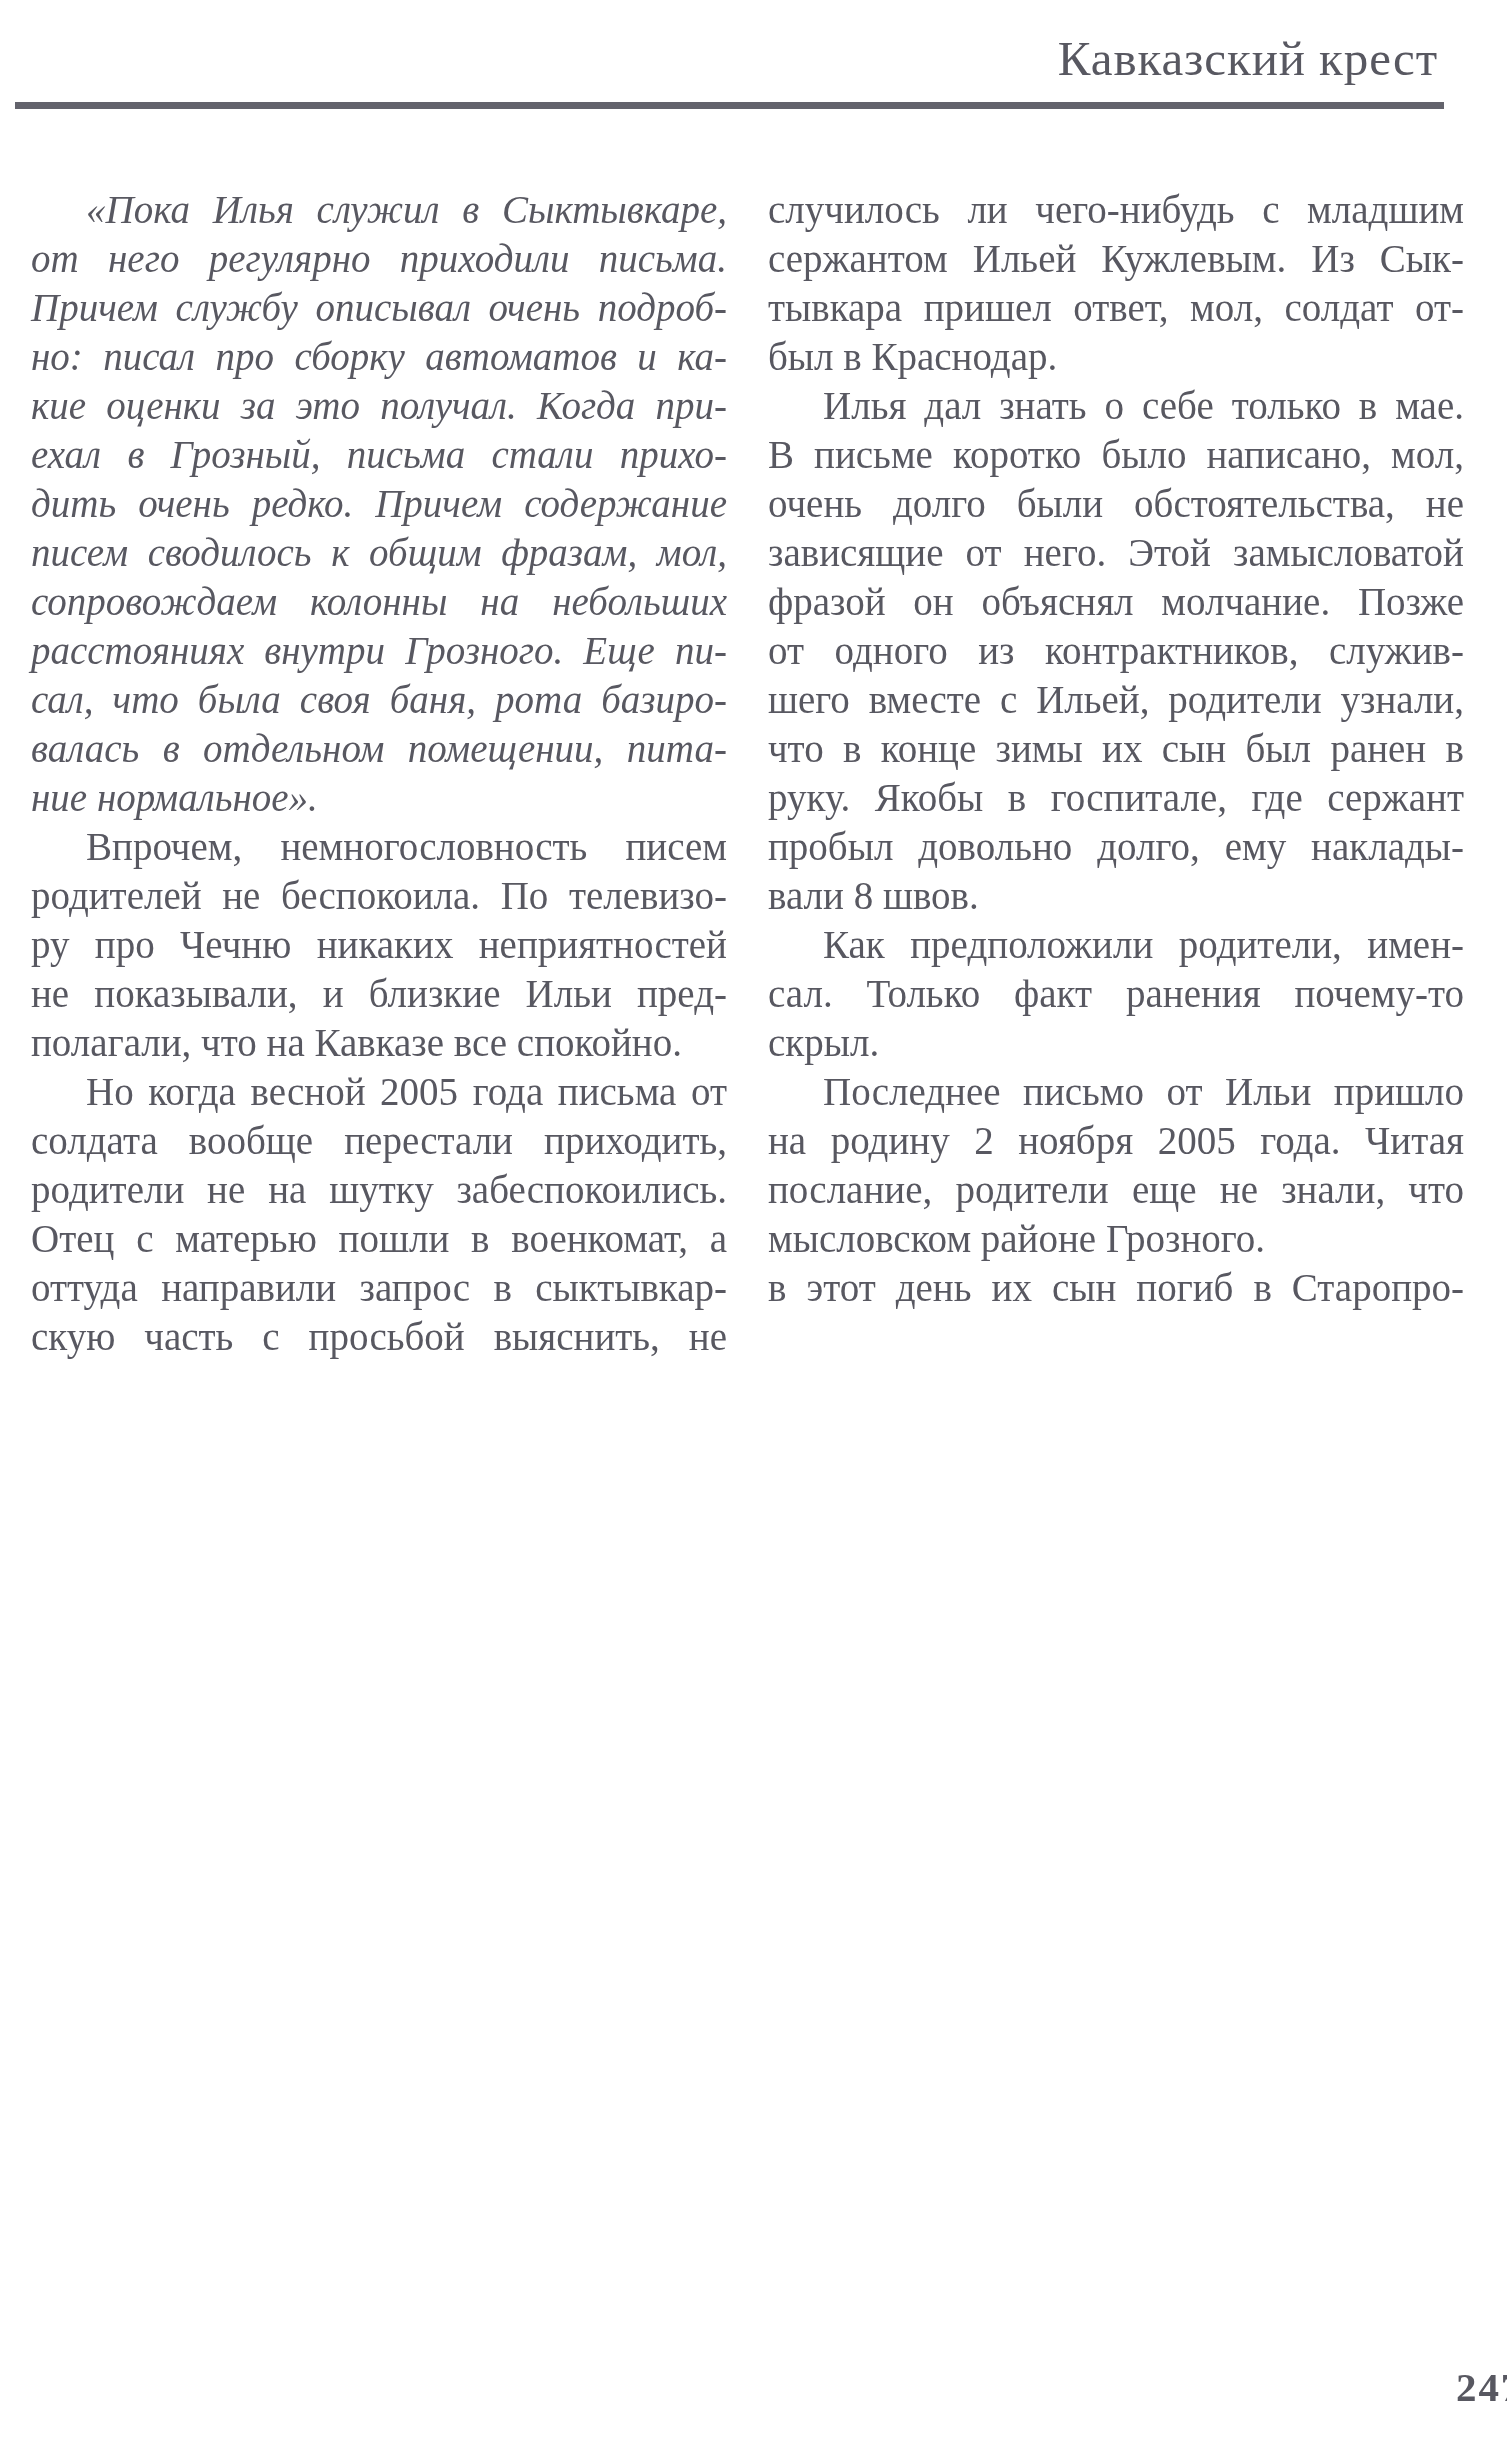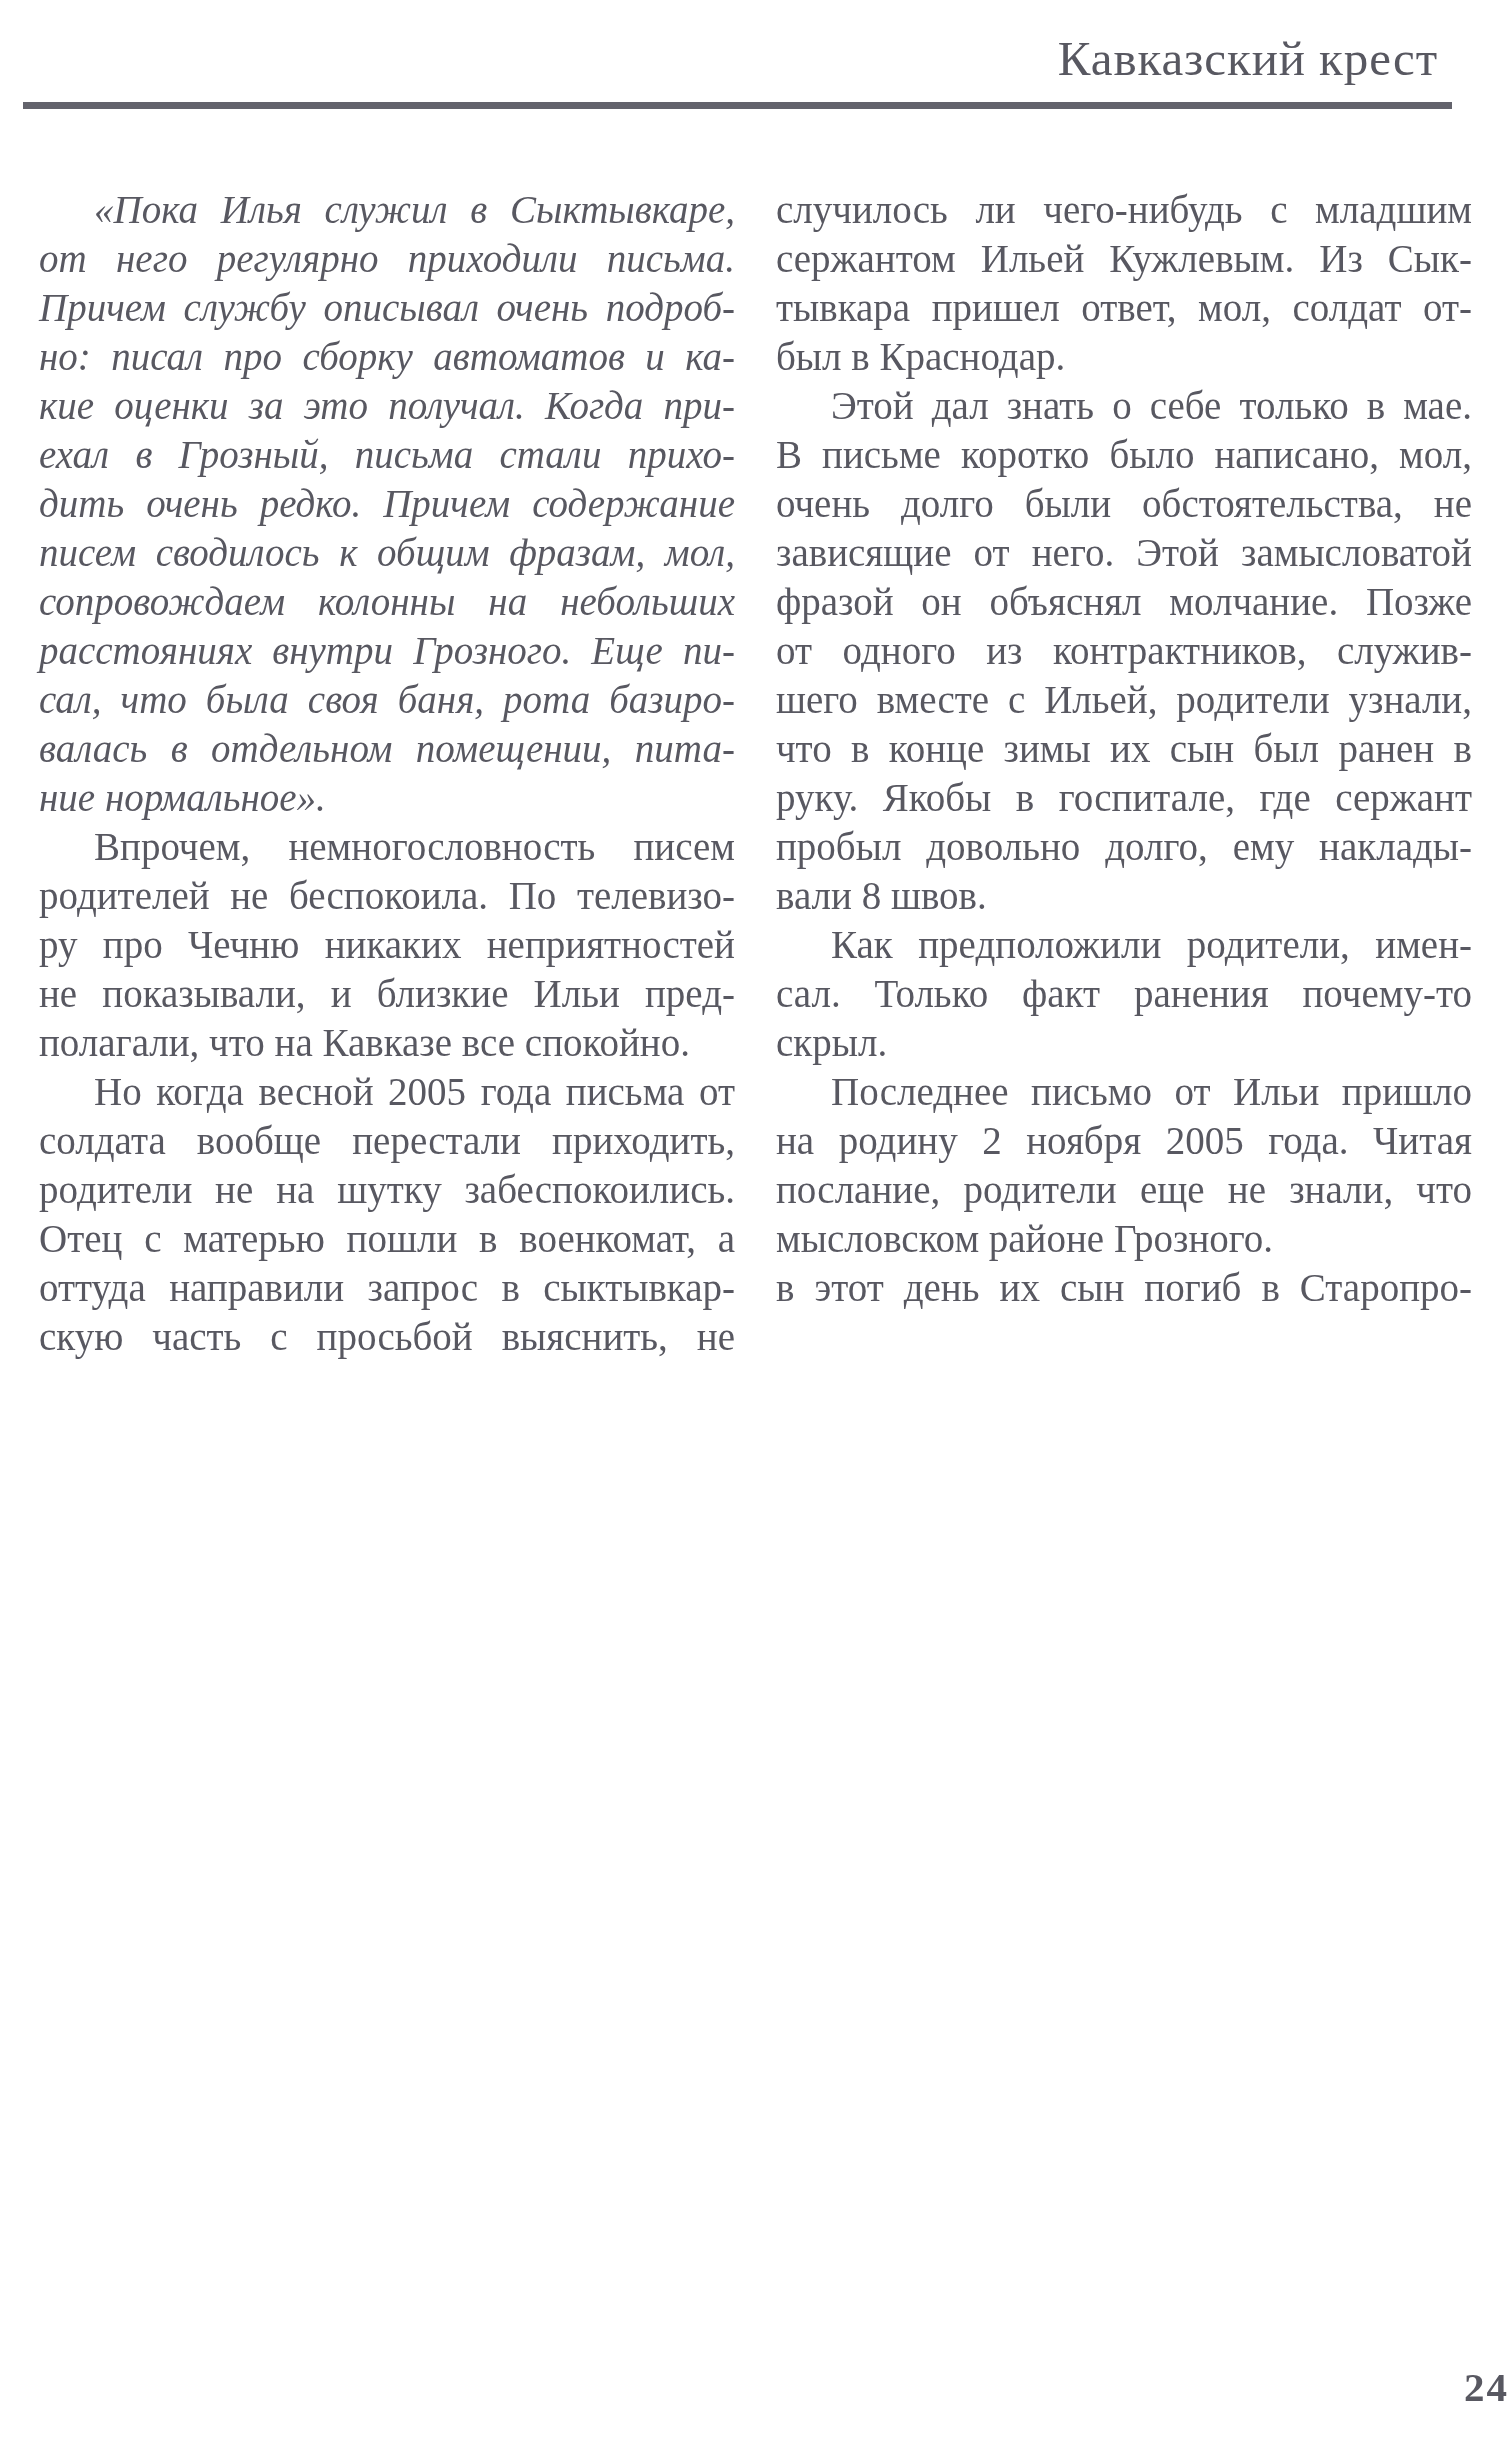--- a/index.html
+++ b/index.html
@@ -15,21 +15,20 @@
     width: 1508px;
     height: 2450px;
     background: var(--paper);
     position: relative;
     font-family: "Liberation Serif", serif;
     overflow: hidden;
   }
   .page {
     position: absolute;
     inset: 0;
-    margin-left: 8px;
   }
   .header-title {
     position: absolute;
     top: 32px;
     right: 70px;
     font-size: 49px;
     line-height: 1.1;
     color: var(--ink);
     letter-spacing: 0.9px;
     white-space: nowrap;
@@ -117,21 +116,21 @@
         <div class="line">родители не на шутку забеспокоились.</div>
         <div class="line">Отец с матерью пошли в военкомат, а</div>
         <div class="line">оттуда направили запрос в сыктывкар-</div>
         <div class="line">скую часть с просьбой выяснить, не</div>
       </div>
     <div class="col col-right">
         <div class="line">случилось ли чего-нибудь с младшим</div>
         <div class="line">сержантом Ильей Кужлевым. Из Сык-</div>
         <div class="line">тывкара пришел ответ, мол, солдат от-</div>
         <div class="line last">был в Краснодар.</div>
-        <div class="line first">Этой дал знать о себе только в мае.</div>
+        <div class="line first">Илья дал знать о себе только в мае.</div>
         <div class="line">В письме коротко было написано, мол,</div>
         <div class="line">очень долго были обстоятельства, не</div>
         <div class="line">зависящие от него. Этой замысловатой</div>
         <div class="line">фразой он объяснял молчание. Позже</div>
         <div class="line">от одного из контрактников, служив-</div>
         <div class="line">шего вместе с Ильей, родители узнали,</div>
         <div class="line">что в конце зимы их сын был ранен в</div>
         <div class="line">руку. Якобы в госпитале, где сержант</div>
         <div class="line">пробыл довольно долго, ему наклады-</div>
         <div class="line last">вали 8 швов.</div>

